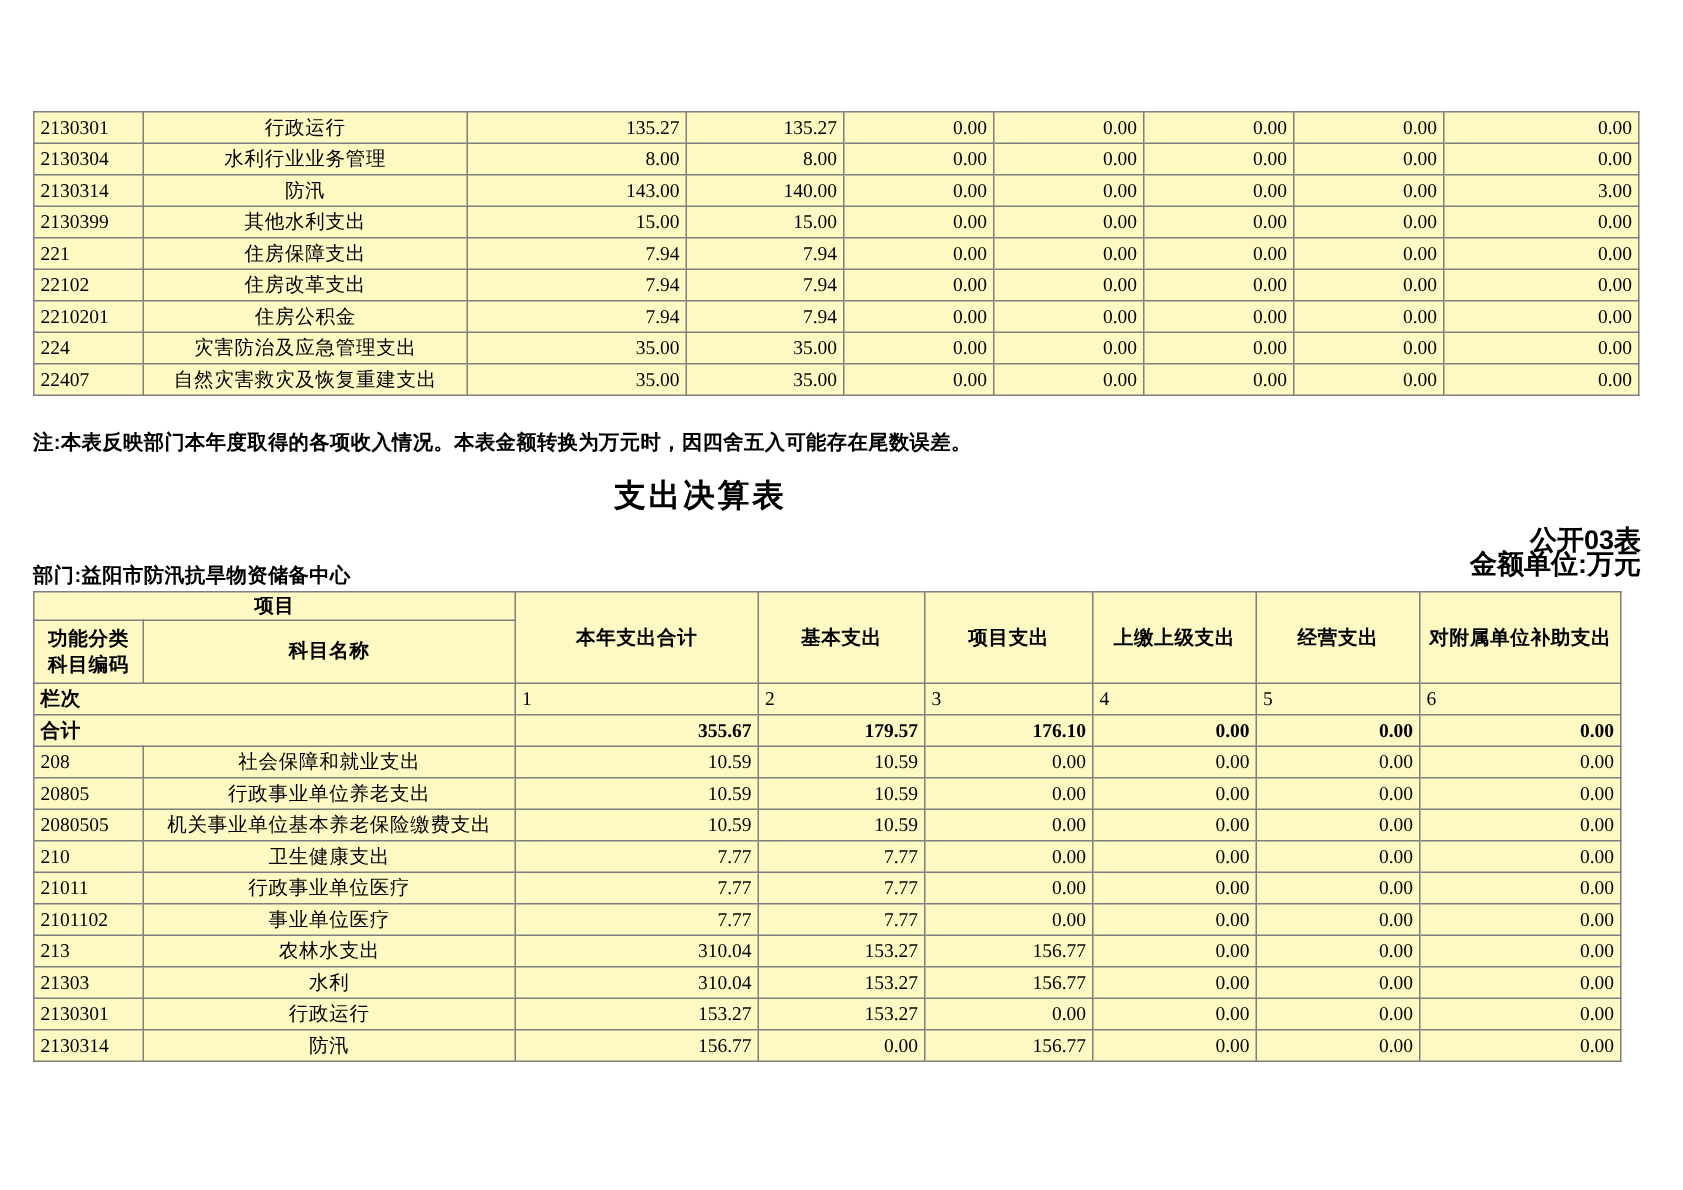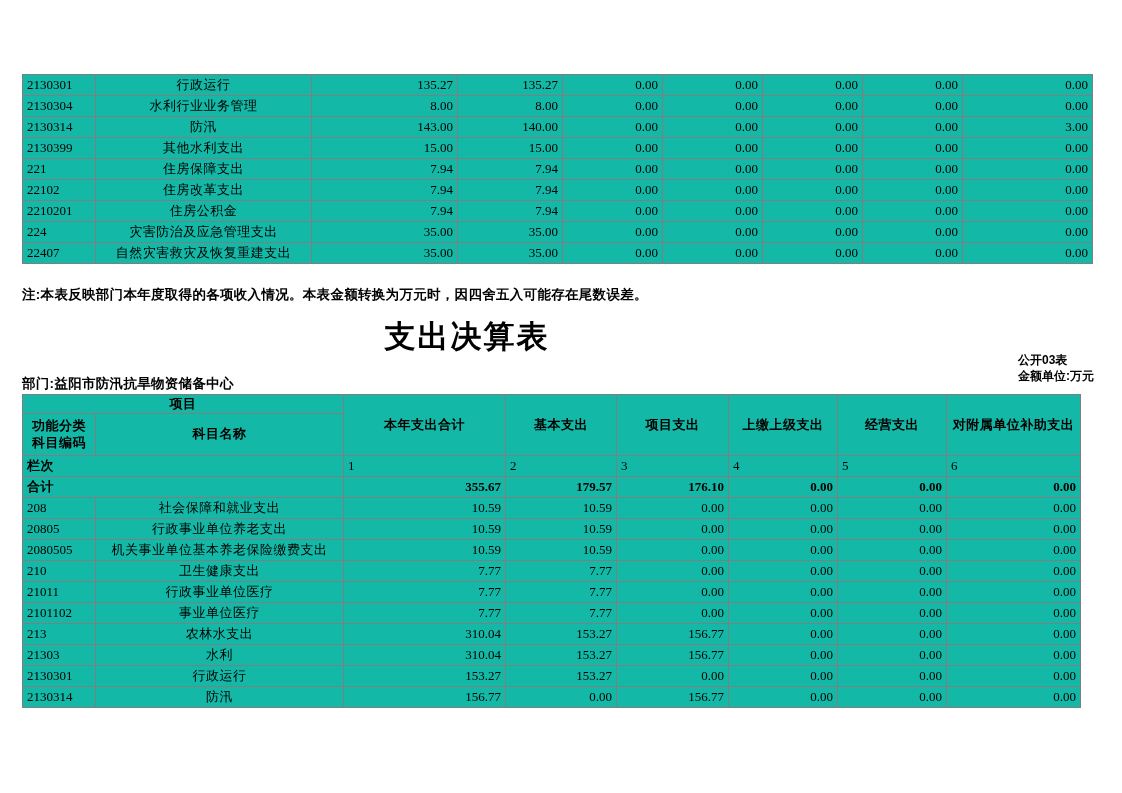--- a/index.html
+++ b/index.html
@@ -10,21 +10,21 @@
     color: #000000;
     font-family: "Liberation Serif", serif;
     position: relative;
     overflow: hidden;
   }
   .page { position: relative; width: 1122px; height: 793px; }
 
   table {
     border-collapse: collapse;
     table-layout: fixed;
-    background: #14b8a6;
+    background: #fef9c3;
   }
   table, td, th {
     border: 1px solid #7f7f7f;
   }
   td, th {
     padding: 0 4px;
     font-size: 13px;
     height: 21px;
     overflow: hidden;
     white-space: nowrap;
@@ -70,30 +70,30 @@
     font-size: 13.5px;
     font-weight: bold;
     font-family: "Liberation Sans", sans-serif;
     letter-spacing: 0.3px;
   }
   .page-title {
     position: absolute;
     top: 316px; left: 0;
     width: 934px;
     text-align: center;
-    font-size: 31px;
+    font-size: 21px;
     font-weight: bold;
     font-family: "Liberation Sans", sans-serif;
     letter-spacing: 2px;
   }
   .table-meta {
     position: absolute;
     top: 352px; right: 28px;
-    text-align: left;
-    font-size: 12px;
+    text-align: right;
+    font-size: 18px;
     font-weight: bold;
     font-family: "Liberation Sans", sans-serif;
     line-height: 16px;
   }
   .department-line {
     position: absolute;
     top: 375px; left: 22px;
     font-size: 13.5px;
     font-weight: bold;
     font-family: "Liberation Sans", sans-serif;

